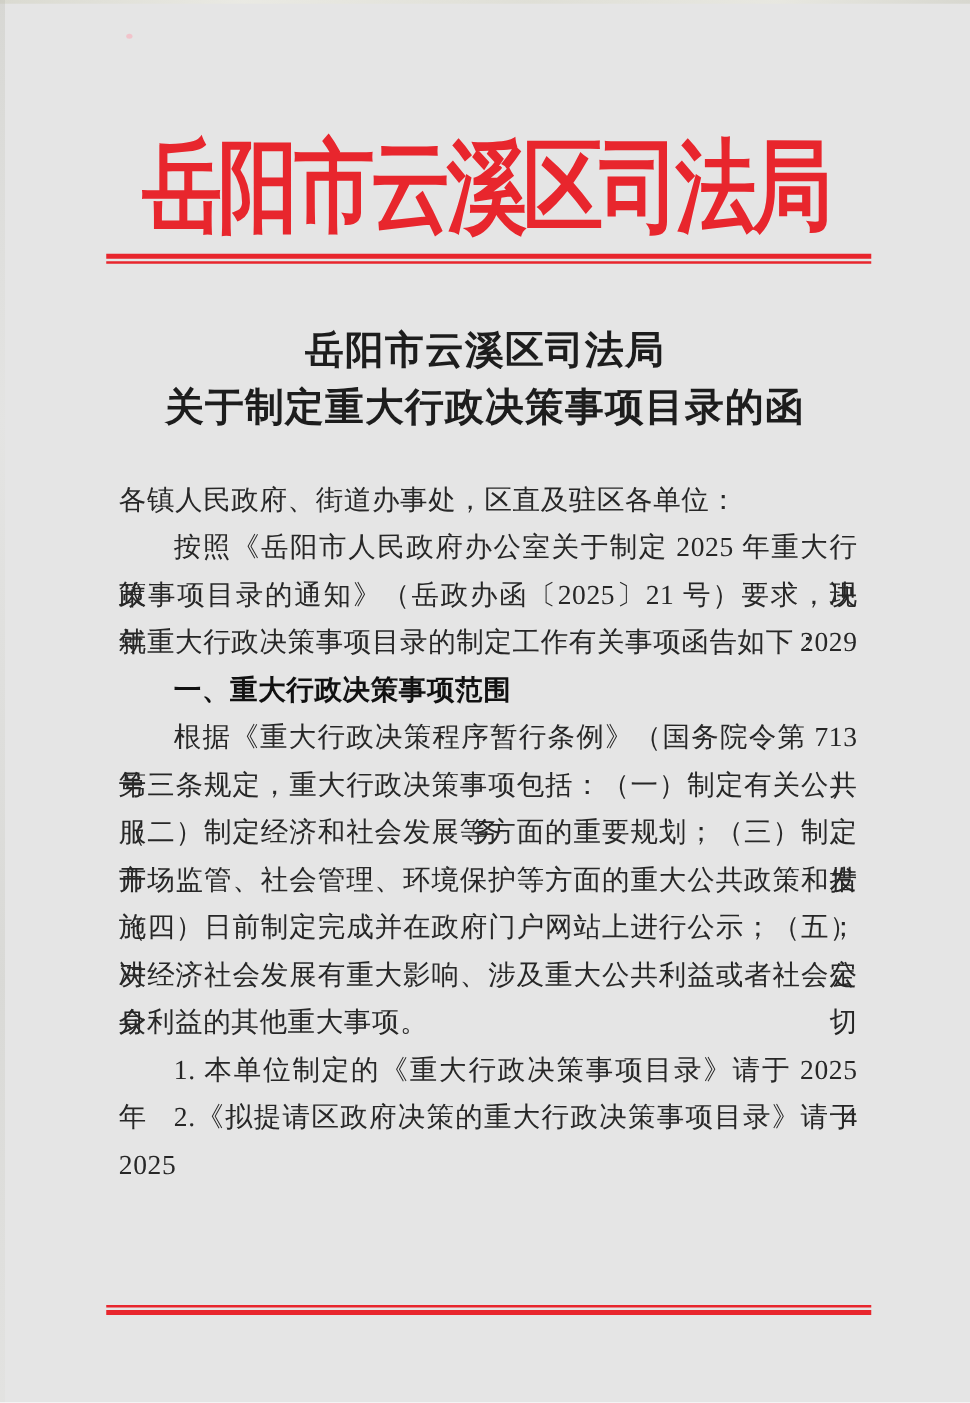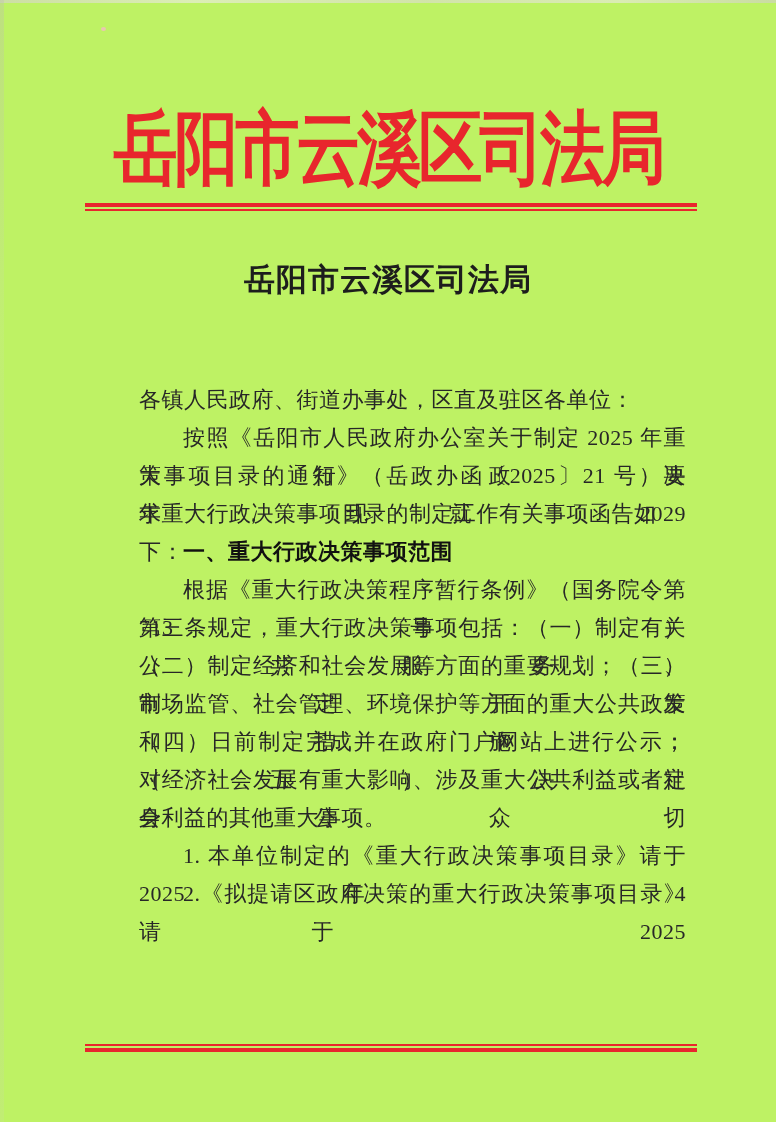--- a/index.html
+++ b/index.html
@@ -1,21 +1,21 @@
 <!DOCTYPE html>
 <html style="--red: #e8262d; --title-ink: #1d1d1d; --body-ink: #272727;"><head>
 <meta charset="utf-8">
 <style>
   :root { --red:#e8262d; --title-ink:#1d1d1d; --body-ink:#272727; }
   * { margin:0; padding:0; box-sizing:border-box; }
   html,body { background:#fff; }
   .page {
     position:relative;
     width:776px; height:1122px;
-    background:#bef264;
+    background:#e5e5e5;
     overflow:hidden;
     font-family:"Liberation Serif", serif;
   }
   
   .scan-edge-top {
     position:absolute; top:0; left:0; right:0; height:3px;
     background:linear-gradient(90deg,#d4d4c6,#ecece2 25%,#dcdccf 55%,#e9e9de 80%,#d0d0c4);
     opacity:.65;
   }
   .scan-edge-left {
@@ -54,21 +54,20 @@
   
   .body-text {
     position:absolute; left:95px; top:381px; width:591px;
     color:var(--body-ink);
     font-size:22px;
   }
   .line {
     height:38px; line-height:38px;
     letter-spacing:.5px;
     text-align:left;
-    margin-left:44px;
   }
   .line.indent  { text-indent:44px; }
   .line.stretch { text-align:justify; text-align-last:justify; }
   .line.bold {
     font-family:"Liberation Sans", sans-serif;
     font-weight:700;
     color:#111;
   }
 </style>
 </head>
@@ -80,20 +79,21 @@
   <div class="speck"></div>
 
   <div class="letterhead">
     <span>岳阳市云溪区司法局</span>
   </div>
 
   <div class="rule rule-top"></div>
 
   <div class="doc-title">
     <div>岳阳市云溪区司法局</div>
+    <div>关于制定重大行政决策事项目录的函</div>
   </div>
 
   <div class="body-text" id="body-lines">
       <div class="line">各镇人民政府、街道办事处，区直及驻区各单位：</div>
       <div class="line indent stretch">按照《岳阳市人民政府办公室关于制定 2025 年重大行政决</div>
       <div class="line stretch">策事项目录的通知》（岳政办函〔2025〕21 号）要求，现就 2029</div>
       <div class="line">年重大行政决策事项目录的制定工作有关事项函告如下：</div>
       <div class="line indent bold">一、重大行政决策事项范围</div>
       <div class="line indent stretch">根据《重大行政决策程序暂行条例》（国务院令第 713 号）</div>
       <div class="line stretch">第三条规定，重大行政决策事项包括：（一）制定有关公共服务、</div>

